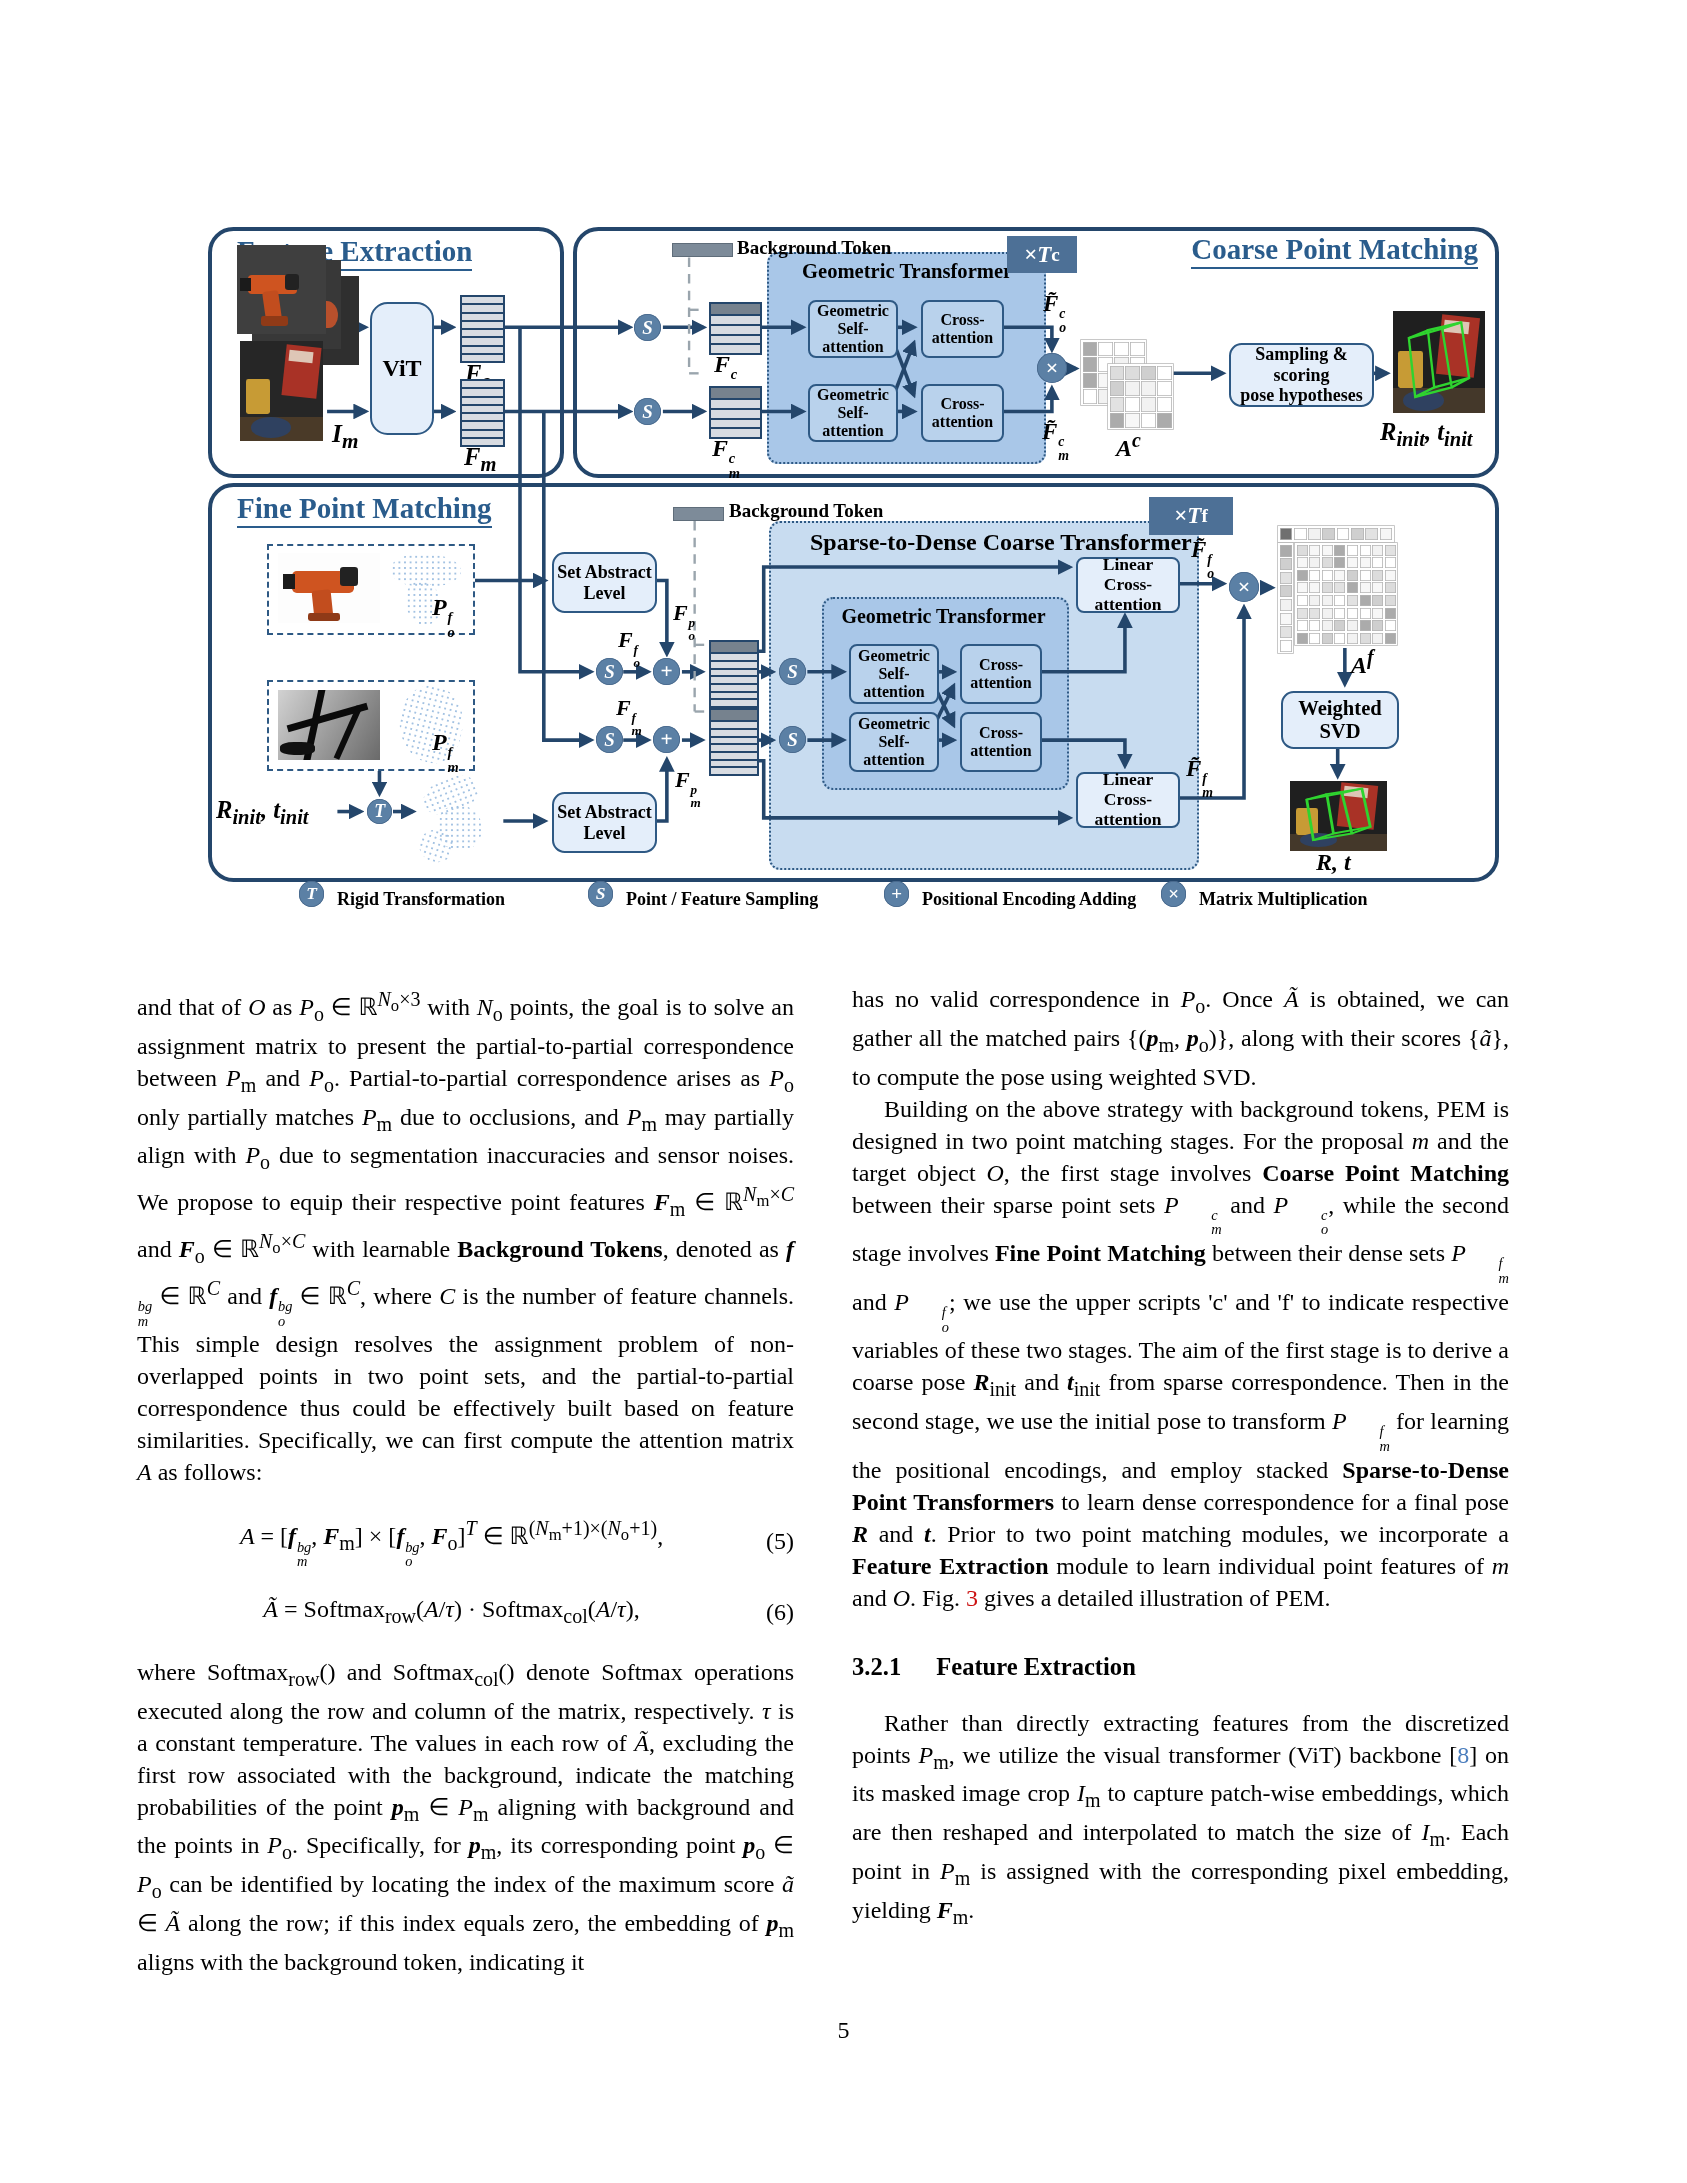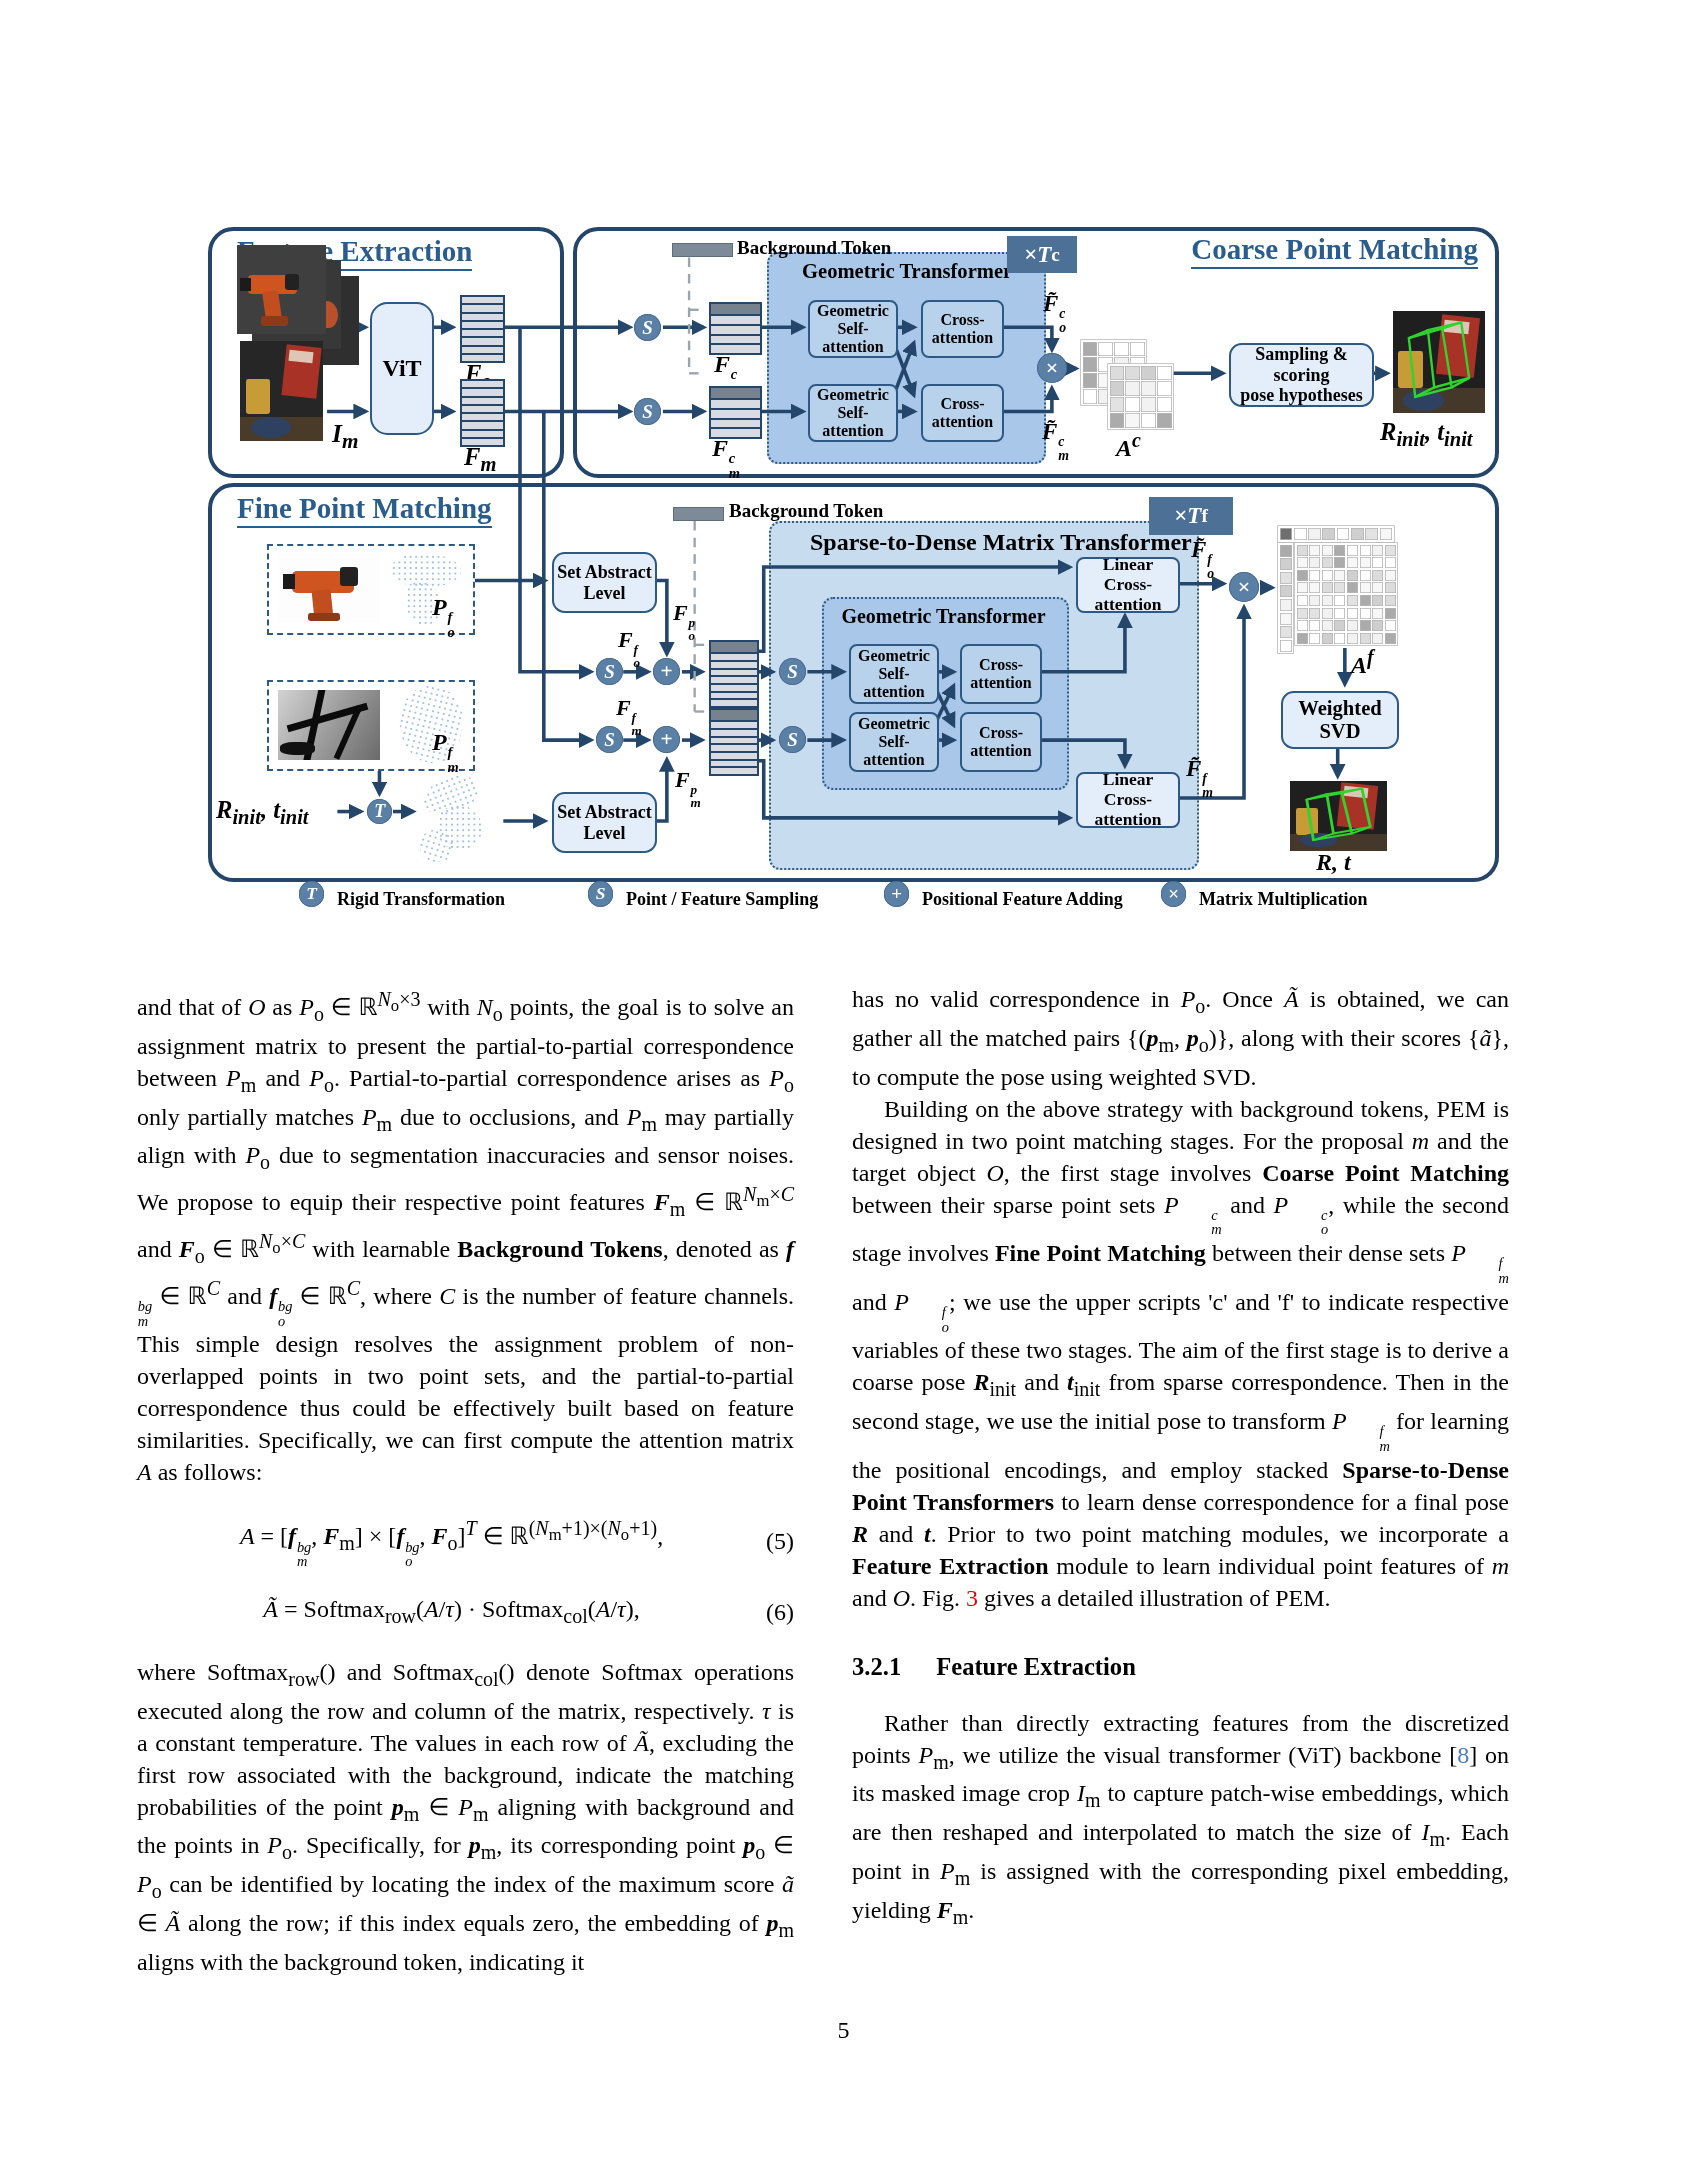--- a/index.html
+++ b/index.html
@@ -391,21 +391,21 @@
       <div class="srow token"></div>
       <div class="srow"></div>
       <div class="srow"></div>
       <div class="srow"></div>
       <div class="srow"></div>
       <div class="srow"></div>
       <div class="srow"></div>
       <div class="srow"></div>
     </div>
 
-  <div class="bfttl" style="left:810px;top:529px;width:349px;text-align:center;font-size:24px;">Sparse-to-Dense Matrix Transformer</div>
+  <div class="bfttl" style="left:810px;top:529px;width:349px;text-align:center;font-size:24px;">Sparse-to-Dense Coarse Transformer</div>
   <div class="badge" style="left:1149px;top:497px;width:84px;height:38px;">×<i>T</i><sup>f</sup></div>
   <div class="bfttl" style="left:838px;top:605px;width:211px;text-align:center;font-size:20px;">Geometric Transformer</div>
 
   <div class="circle" style="left:779px;top:658px;width:27px;height:27px;font-size:19px;">
       <span>S</span>
     </div>
   <div class="circle" style="left:779px;top:726px;width:27px;height:27px;font-size:19px;">
       <span>S</span>
     </div>
 
@@ -547,21 +547,21 @@
   <div class="legend-item" style="left:588px;top:878px;">
     <div class="circle" style="position:static;width:25.4px;height:25.4px;font-size:17.5px;">
         <span>S</span>
       </div>
     <div class="txt">Point / Feature Sampling</div>
   </div>
   <div class="legend-item" style="left:884px;top:878px;">
     <div class="circle" style="position:static;width:25.4px;height:25.4px;font-size:19px;font-style:normal;">
         <span>+</span>
       </div>
-    <div class="txt">Positional Feature Adding</div>
+    <div class="txt">Positional Encoding Adding</div>
   </div>
   <div class="legend-item" style="left:1161px;top:878px;">
     <div class="circle" style="position:static;width:25.4px;height:25.4px;font-size:19px;font-style:normal;">
         <span>×</span>
       </div>
     <div class="txt">Matrix Multiplication</div>
   </div>
 
 
   <div class="col" style="left:137px;top:983px;">

